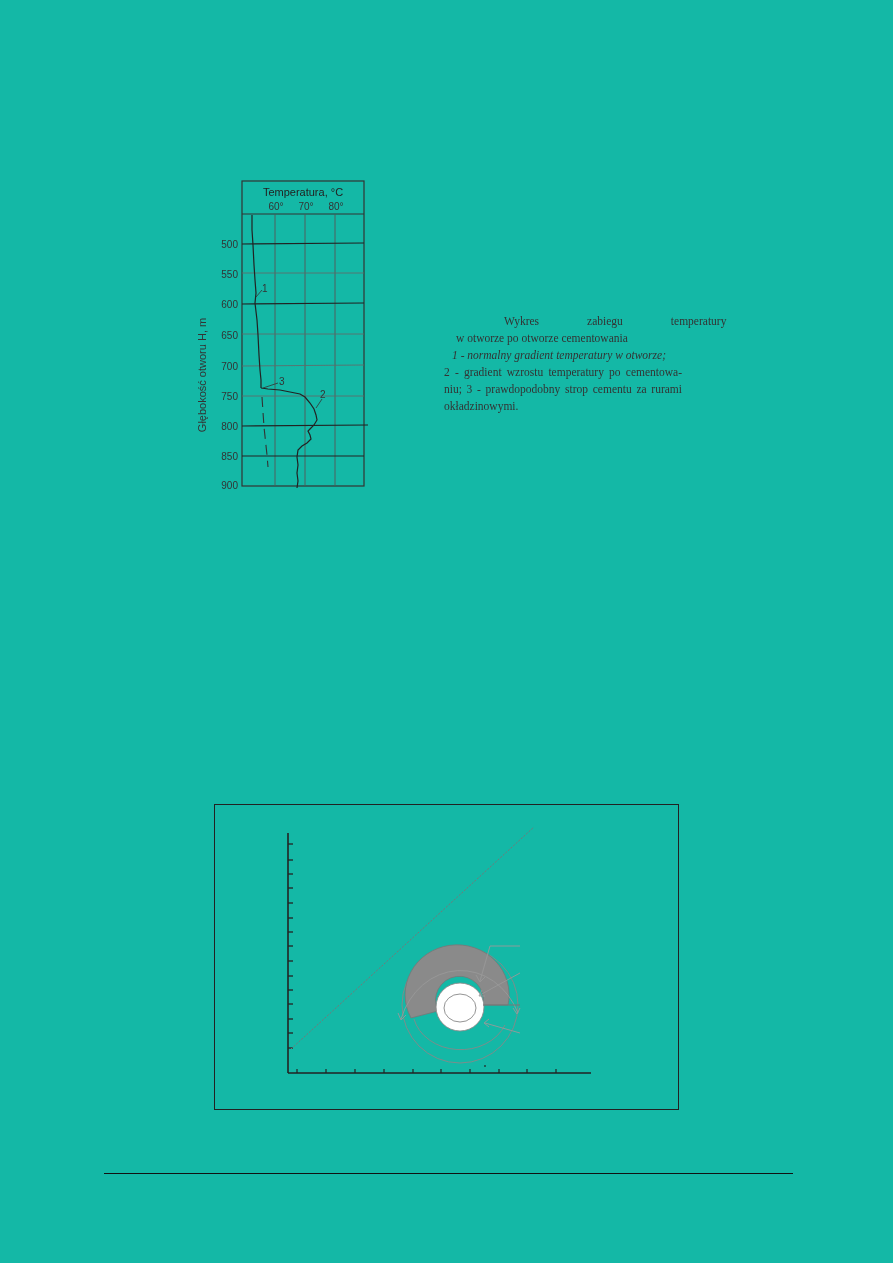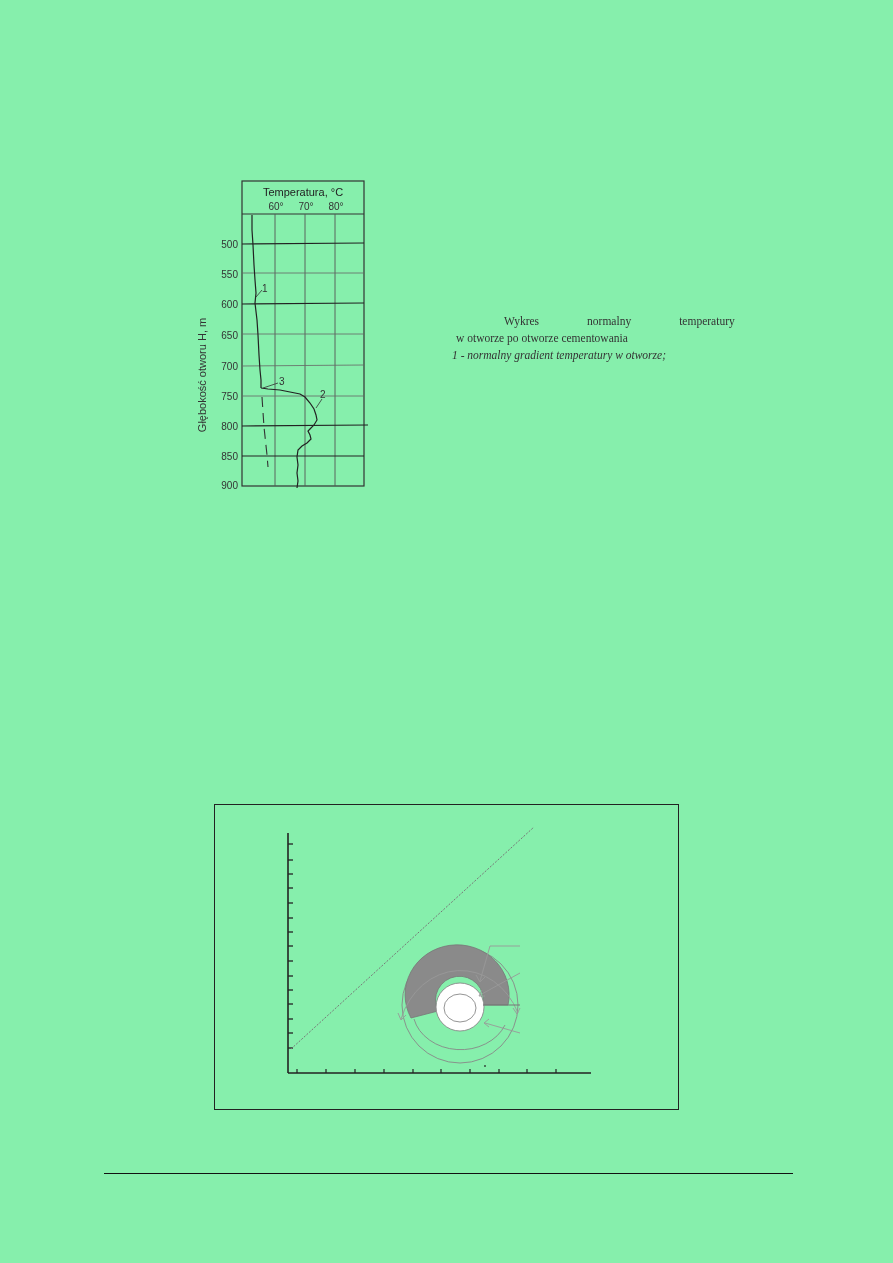--- a/index.html
+++ b/index.html
@@ -1,17 +1,17 @@
 <!DOCTYPE html>
 <html><head>
 <meta charset="utf-8">
 <style>
   html, body { margin: 0; padding: 0; background: #ffffff; }
   body { width: 893px; height: 1263px; position: relative; overflow: hidden; font-family: "Liberation Sans", sans-serif; }
-  .page { position: absolute; left: 0; top: 0; width: 893px; height: 1263px; background: #86efac; }
+  .page { position: absolute; left: 0; top: 0; width: 893px; height: 1263px; background: #14b8a6; }
 
   
   .fig1 { position: absolute; left: 190px; top: 175px; width: 200px; height: 330px; }
   .fig1 svg { position: absolute; left: 0; top: 0; }
   .ytick-label { font-family: "Liberation Sans", sans-serif; font-size: 10px; fill: #333; }
   .hdr-label { font-family: "Liberation Sans", sans-serif; font-size: 11px; fill: #222; }
 
   
   .caption { position: absolute; left: 444px; top: 313px; width: 238px; font-family: "Liberation Serif", serif; font-size: 11.5px; line-height: 17px; color: #333; }
   .caption .c-title-1 { display: flex; justify-content: space-between; padding-left: 60px; gap: 48px; }
@@ -79,25 +79,26 @@
       <line x1="73" y1="213" x2="88" y2="208" stroke="#333" stroke-width="0.8"></line>
       <text class="ytick-label" x="89" y="210">3</text>
       <line x1="126" y1="233" x2="132" y2="224" stroke="#333" stroke-width="0.8"></line>
       <text class="ytick-label" x="130" y="223">2</text>
     </svg>
   </div>
 
   <div class="caption">
     <div class="c-title-1">
       <span>Wykres</span>
-      <span>normalny</span>
+      <span>zabiegu</span>
       <span>temperatury</span>
     </div>
     <div class="c-title-2">w otworze po otworze cementowania</div>
     <div class="c-item first">1 - normalny gradient temperatury w otworze;</div>
+    <div class="c-item">2 - gradient wzrostu temperatury po cementowa-niu; 3 - prawdopodobny strop cementu za rurami okładzinowymi.</div>
   </div>
 
   <div class="fig2">
     <svg width="465" height="306" viewBox="0 0 465 306">
 
       <line x1="73" y1="28" x2="73" y2="268" stroke="#222" stroke-width="1.6"></line>
       <g stroke="#222" stroke-width="1.3">
         <line x1="73" y1="39" x2="78" y2="39"></line>
         <line x1="73" y1="55" x2="78" y2="55"></line>
         <line x1="73" y1="69" x2="78" y2="69"></line>

